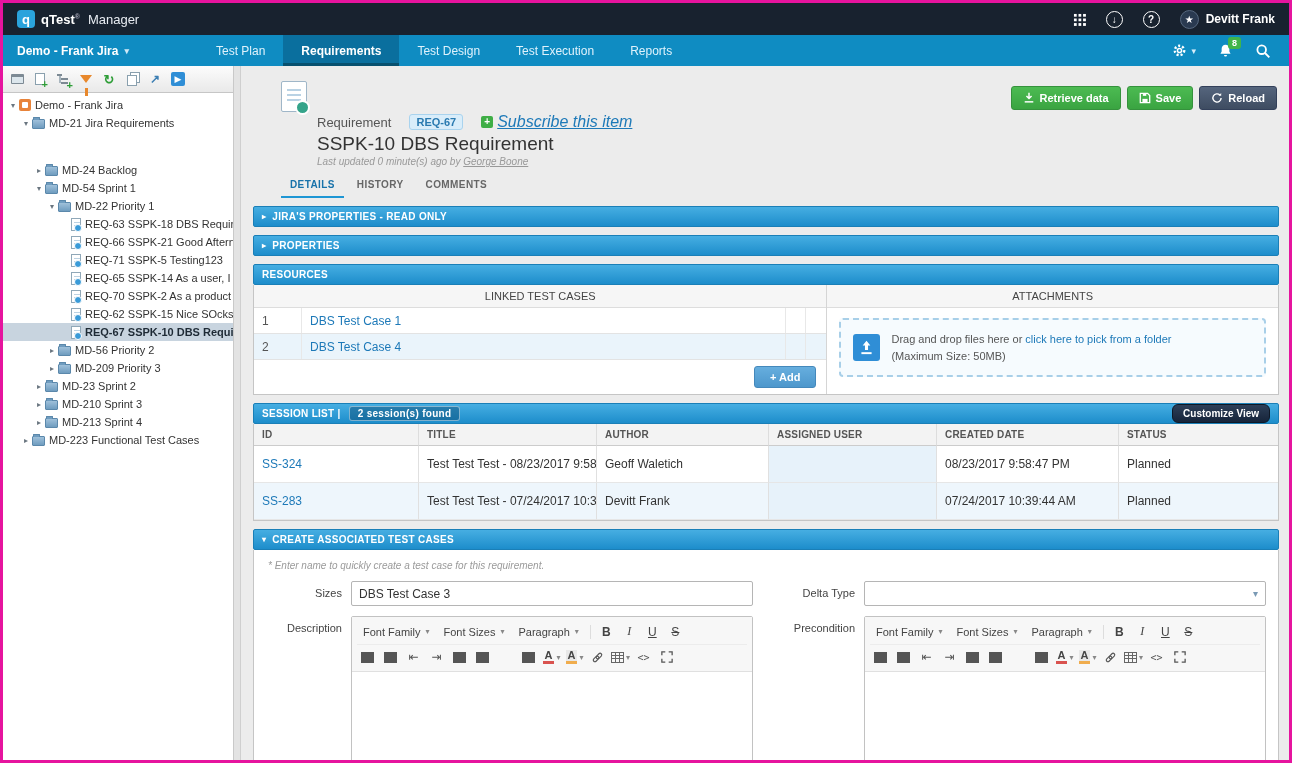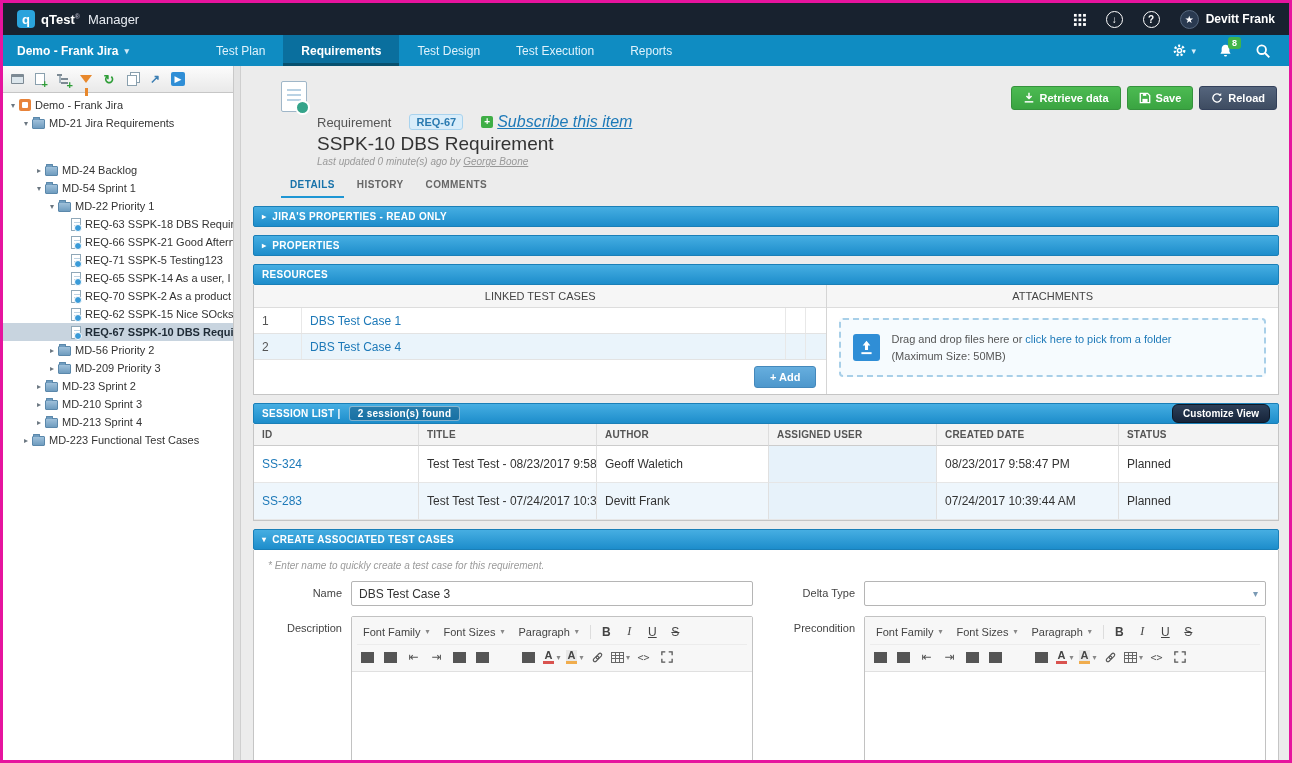--- a/index.html
+++ b/index.html
@@ -597,21 +597,21 @@
       <div class="section">
         <div class="sec-bar">
           <span class="sec-arrow">▾</span>
           <span>CREATE ASSOCIATED TEST CASES</span>
         </div>
         <div class="sec-body create-body">
           <div class="hint">* Enter name to quickly create a test case for this requirement.</div>
           <div class="form-grid">
 
             <div class="frow">
-              <span class="flabel">Name</span>
+              <span class="flabel">Sizes</span>
               <input class="text-input" type="text" value="DBS Test Case 3" style="">
             </div>
 
             <div class="frow">
               <span class="flabel">Delta Type</span>
               <span class="combobox">
                 <span class="caret">▾</span>
               </span>
             </div>
 

